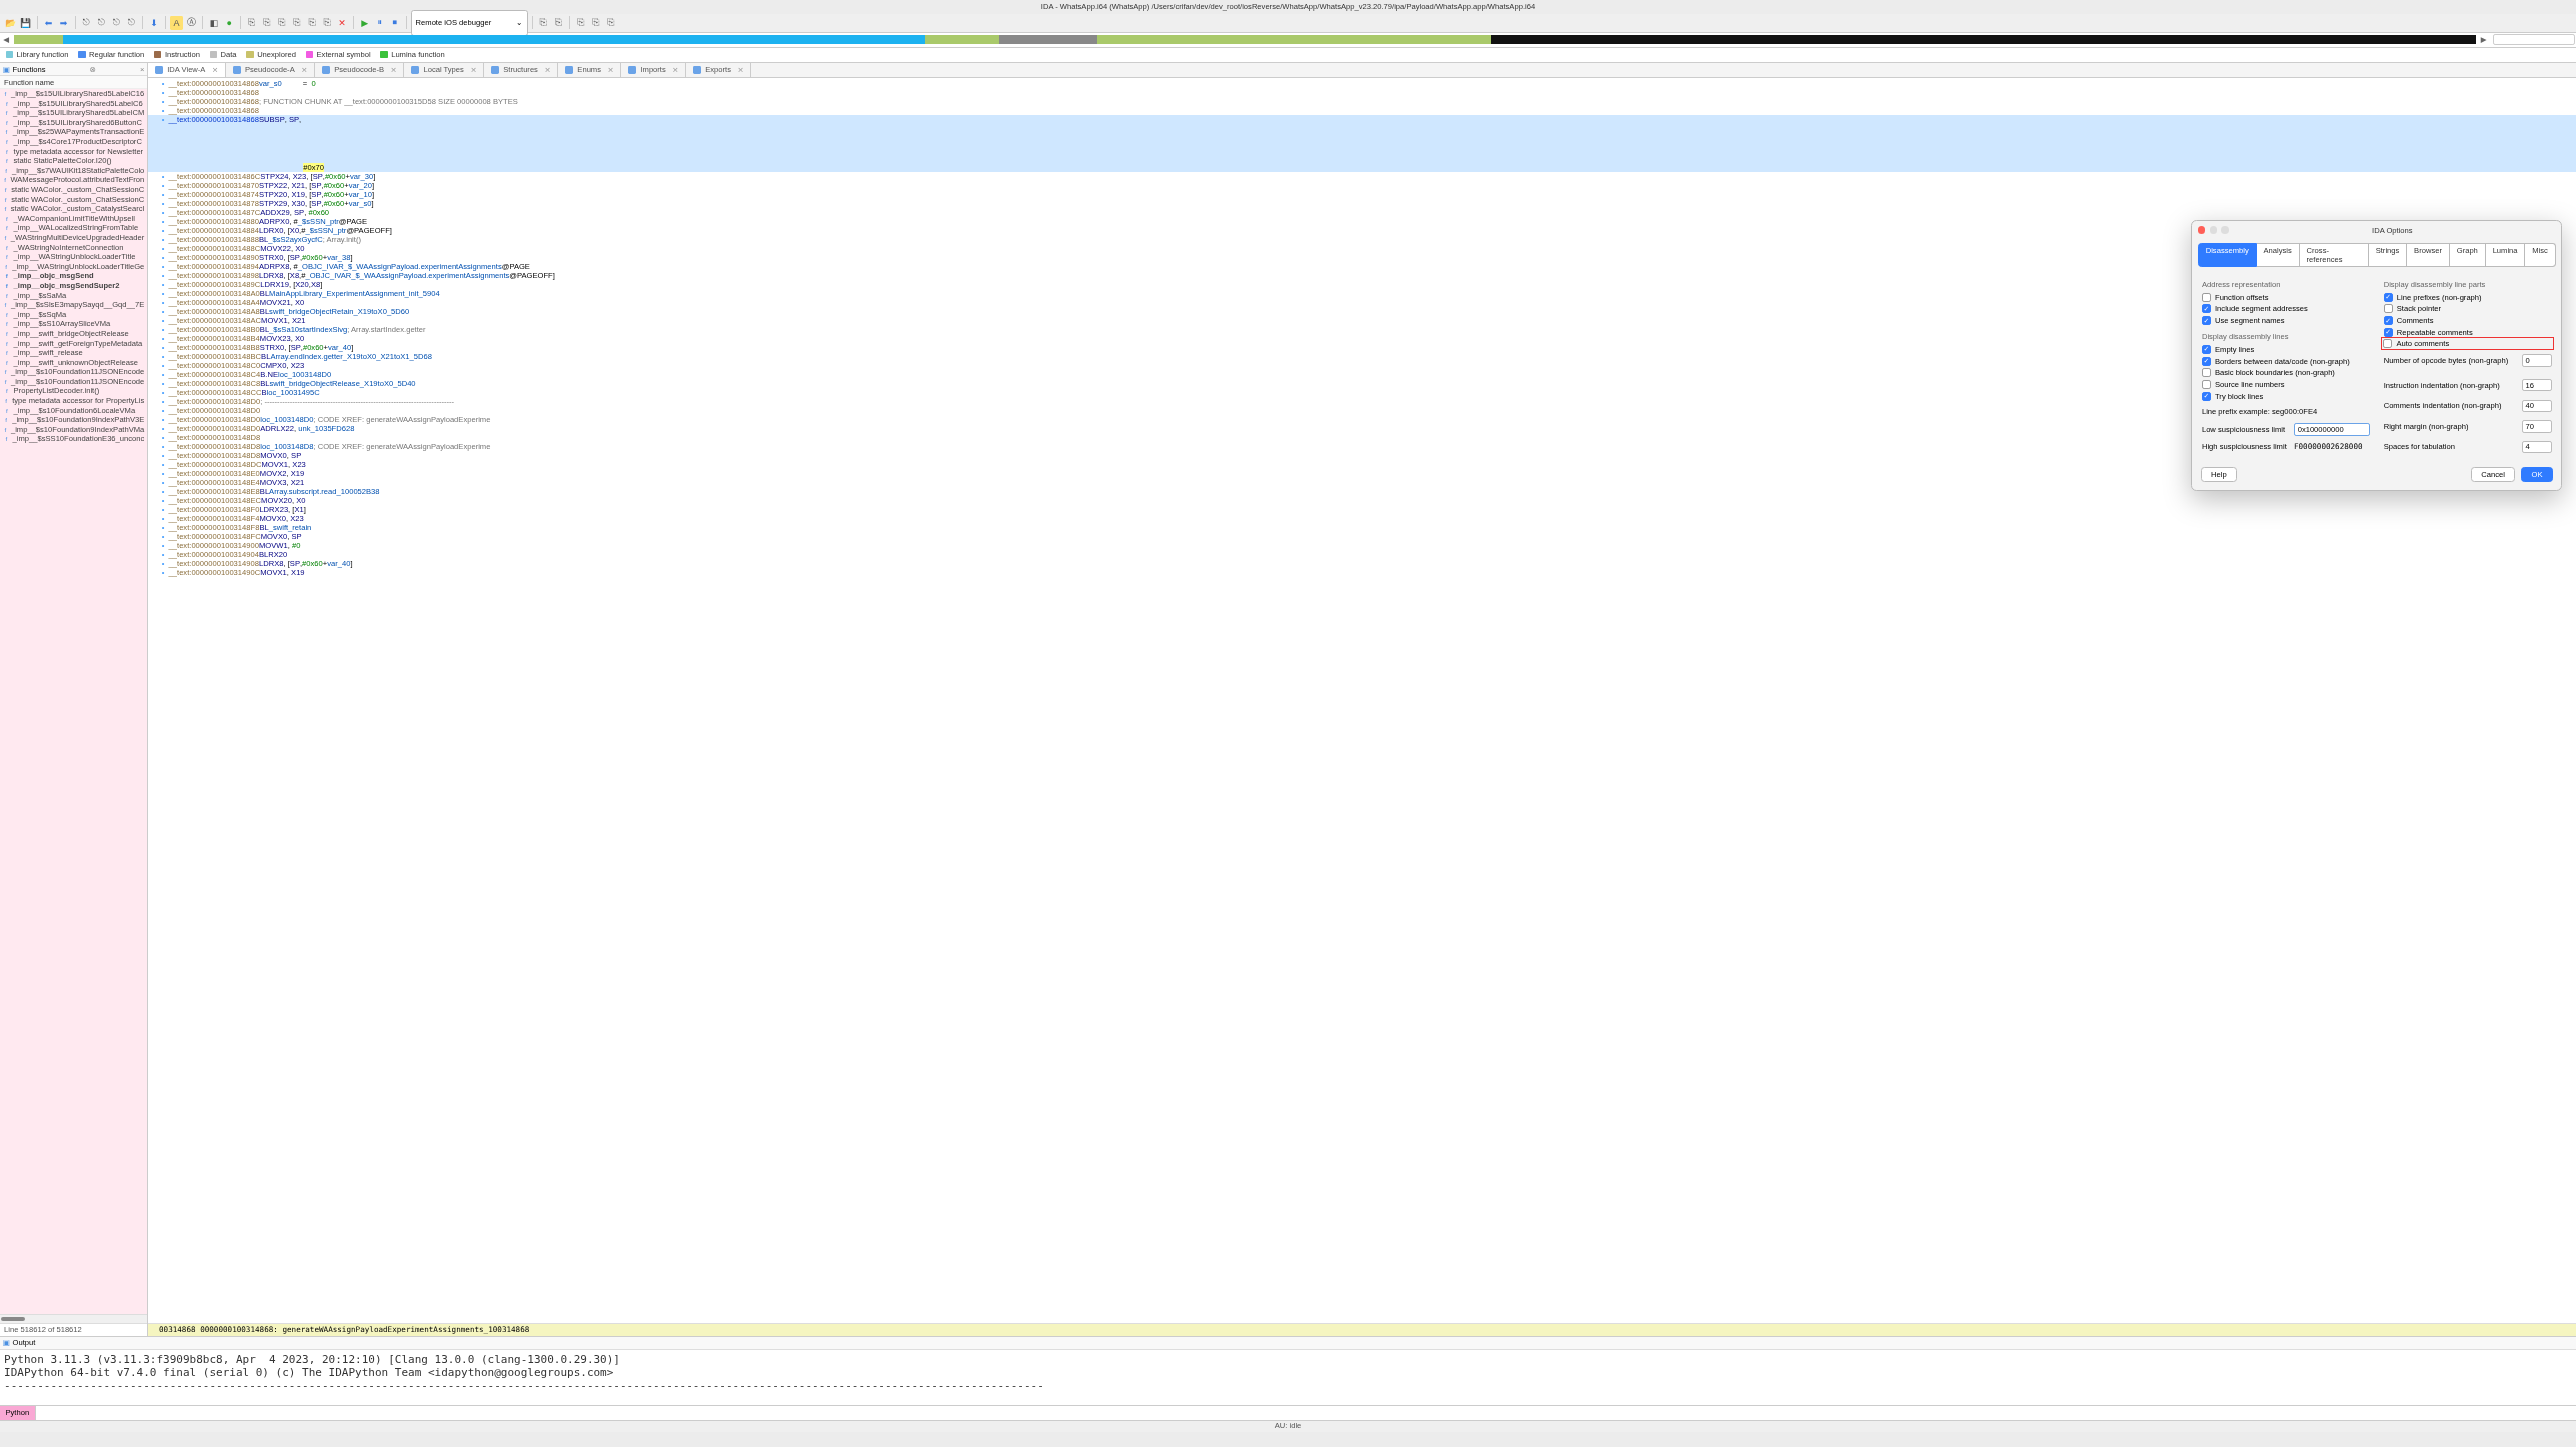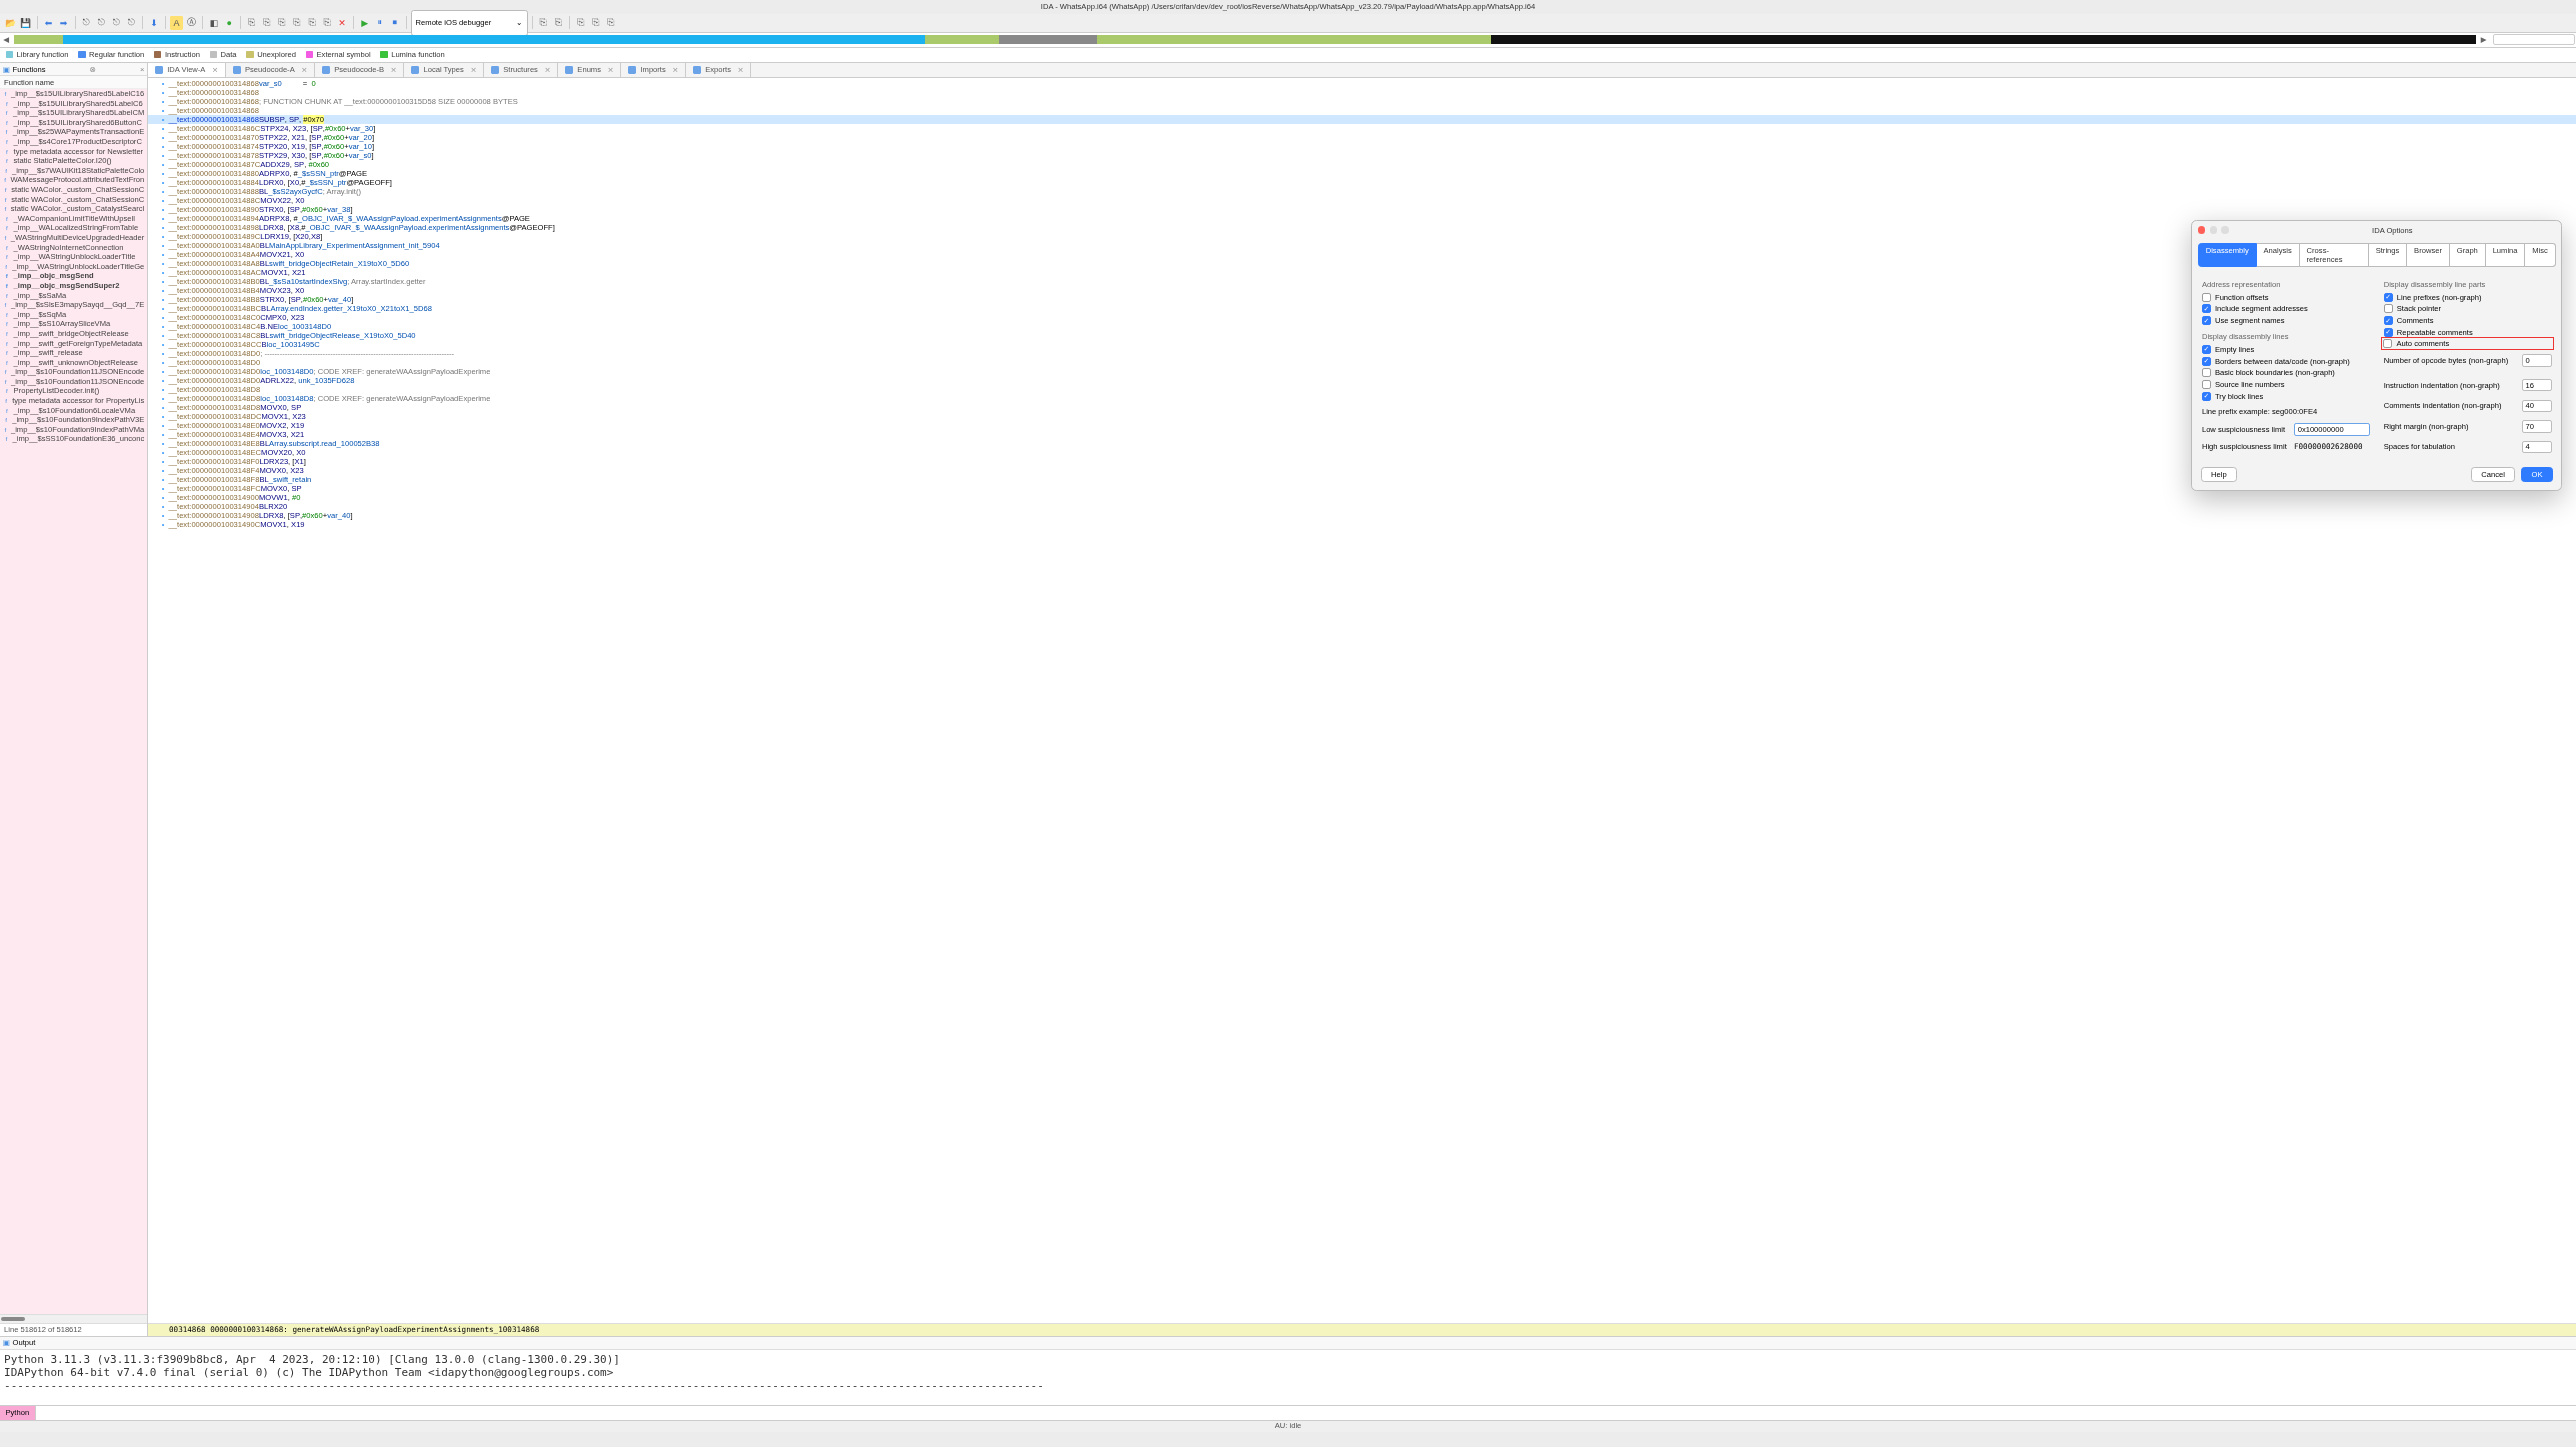--- a/index.html
+++ b/index.html
@@ -38,23 +38,23 @@
 .dl { display: flex; white-space: pre; }
 .dl .gut { width: 20.6px; text-align: right; padding-right: 4.1px; color: #aac; }
 .dot-b { color: #4aa0ff; }
 .seg { color: #8a6d3b; }
 .segb { color: #0033cc; }
 .mne { color: #000080; }
 .reg { color: #000080; }
 .num { color: #008000; }
 .cmt { color: #777; }
 .sym { color: #0050b0; }
-.hl { background: #ffff80; }
+.hl { background: #ffff80; margin-top: 48px; }
 .cur { background: #cfe7ff; }
-.status-addr { height: 12.4px; background: #f5f5c0; border-top: 0.7px solid #ddd; padding: 0 21px; display:flex; align-items:center; font-family: Menlo, monospace; }
+.status-addr { height: 12.4px; background: #f5f5c0; border-top: 0.7px solid #ddd; padding: 0 11px; display:flex; align-items:center; font-family: Menlo, monospace; }
 .output-panel { height: 69px; border-top: 0.7px solid #ccc; background: #fff; display:flex; flex-direction:column; }
 .output-panel .panel-header { border-bottom: 0.7px solid #ddd; }
 .output-body { flex:1; font-family: Menlo, monospace; font-size: 11px; padding: 2.7px 4.1px; color:#333; white-space: pre; overflow:hidden; }
 .console-input { height: 15px; border-top: 0.7px solid #ccc; display:flex; align-items:center; }
 .console-input .prompt { padding: 0 5.5px; background:#f9a8d4; height:100%; display:flex; align-items:center; border-right:0.7px solid #ccc; }
 .console-input input { flex:1; border:none; height:100%; padding:0 4.1px; outline:none; }
 .statusbar { height: 12.4px; background: #efefef; border-top: 0.7px solid #ccc; display:flex; align-items:center; padding: 0 5.5px; gap: 12.4px; color:#555; font-family: Menlo, monospace; font-size: 6.9px; flex-direction: column; }
 
 .dialog { position: absolute; right: 13.7px; top: 220px; width: 371px; background: #f3f3f3; border: 0.7px solid #bbb; border-radius: 5.5px; box-shadow: 0 8.2px 27.5px rgba(0,0,0,.25); }
 .dlg-titlebar { height: 18px; display:flex; align-items:center; padding: 0 5.5px; }

